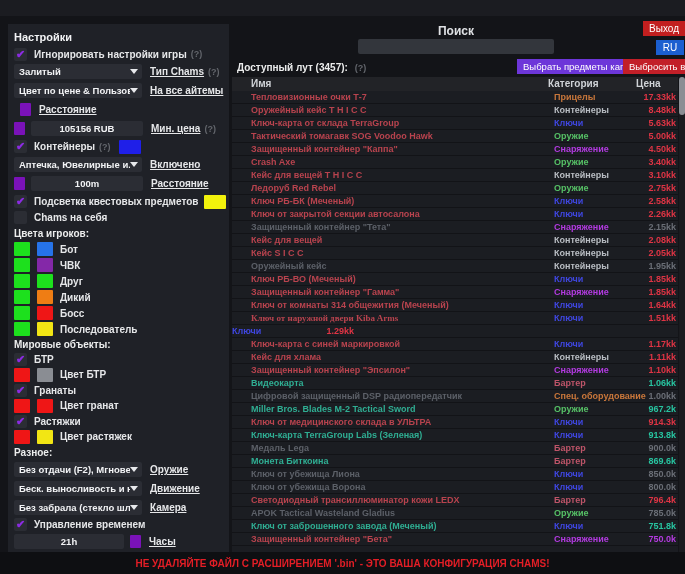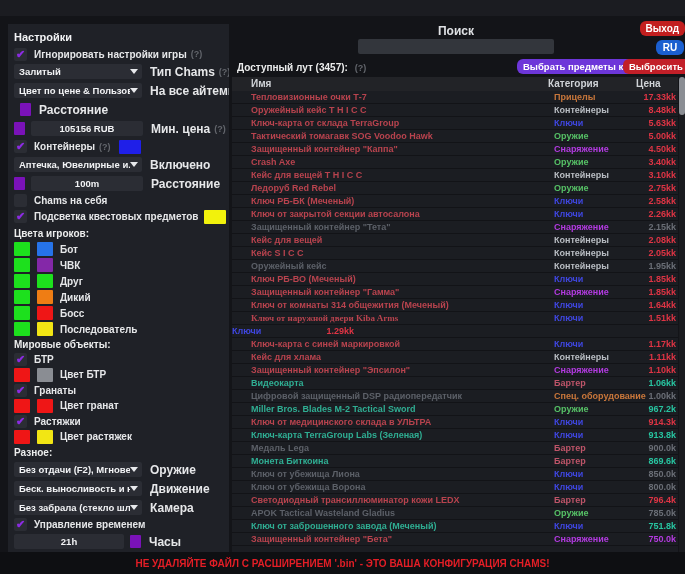--- a/index.html
+++ b/index.html
@@ -23,29 +23,29 @@
   .dd{width:128px;height:15px;background:#2b2d34;border-radius:2px;display:flex;align-items:center;
       padding:0 4px 0 5px;box-sizing:border-box;flex:0 0 auto;}
   .dd-val{flex:1;font-size:9.5px;color:#f2f3f5;white-space:nowrap;overflow:hidden;}
   .dd-arrow{width:0;height:0;border-left:4px solid transparent;border-right:4px solid transparent;
             border-top:5px solid #e8e9ec;flex:0 0 auto;}
   .tin{height:15px;background:#2b2d34;border:none;border-radius:2px;color:#f2f3f5;font-size:9.5px;
        font-weight:bold;text-align:center;font-family:"Liberation Sans",sans-serif;box-sizing:border-box;flex:0 0 auto;}
   .tin.w124{width:124px}.tin.w112{width:112px}.tin.w110{width:110px}
   .swatch{width:11px;height:13px;border-radius:1px;flex:0 0 auto;}
   .ml6{margin-left:6px}.mr6{margin-right:6px}.ml8{margin-left:8px}
-  .dlabel{font-size:12px;margin-left:8px;white-space:nowrap;}
+  .dlabel{font-size:10px;margin-left:8px;white-space:nowrap;text-decoration:underline;}
   .crow{display:flex;align-items:center;height:16px;}
   .csw{width:16px;height:14px;border-radius:1px;margin-right:7px;flex:0 0 auto;}
   .clabel{font-size:10px;}
   
   .search-label{position:absolute;top:24px;left:358px;width:196px;text-align:center;font-size:12px;color:#dfe1e4;}
   .search-input{position:absolute;top:39px;left:358px;width:196px;height:15px;background:#33363c;border:none;
                 border-radius:2px;color:#fff;box-sizing:border-box;font-family:"Liberation Sans",sans-serif;}
-  .btn{position:absolute;border:none;color:#fff;font-size:10px;font-weight:bold;border-radius:6px;
+  .btn{position:absolute;border:none;color:#fff;font-size:10px;font-weight:normal;border-radius:0;
        font-family:"Liberation Sans",sans-serif;padding:2px 6px;white-space:nowrap;}
   .btn-exit{top:21px;right:0;background:#c21f1f;}
   .btn-ru{top:40px;right:1px;background:#1b5fd0;width:28px;padding:2px 0;text-align:center;}
   .loot-title{position:absolute;top:62px;left:237px;font-size:10px;color:#eceded;white-space:nowrap;}
   .btn-kappa{top:59px;left:517px;background:#6d36d9;font-size:9.5px;}
   .btn-drop{top:59px;left:623px;background:#c21f28;font-size:9.5px;}
   
   .table{position:absolute;left:232px;top:77px;width:446px;bottom:22px;overflow:hidden;}
   .thead{display:flex;height:14px;line-height:14px;background:#222327;color:#cfd2d6;font-size:10px;}
   .trow{display:flex;height:12px;line-height:12px;background:#1b1d22;border-bottom:1px solid #121317;font-size:9px;}
@@ -122,31 +122,31 @@
       </div>
       <span class="dlabel">Включено</span>
     </div>
 
     <div class="srow">
       <span class="swatch mr6" style="background: rgb(122, 18, 184);"></span>
       <input class="tin w112" value="100m" style="">
       <span class="dlabel">Расстояние</span>
     </div>
 
-    <div class="srow h15">
-      <span class="cb"></span>
-      <span class="slabel">Chams на себя</span>
-    </div>
-
     <div class="srow h17">
       <span class="cb checked">
           <span class="check-icon"></span>
         </span>
       <span class="slabel">Подсветка квестовых предметов</span>
       <span class="swatch ml6" style="width: 22px; height: 14px; background: rgb(242, 242, 12);"></span>
+    </div>
+
+    <div class="srow h15">
+      <span class="cb"></span>
+      <span class="slabel">Chams на себя</span>
     </div>
 
     <div class="srow h16 sec">Цвета игроков:</div>
     <div id="player-colors">
   <div class="crow">
     <span class="csw sw1" style="background: rgb(29, 224, 29);"></span>
     <span class="csw sw2" style="background: rgb(38, 115, 232);"></span>
     <span class="clabel">Бот</span>
   </div>
 

